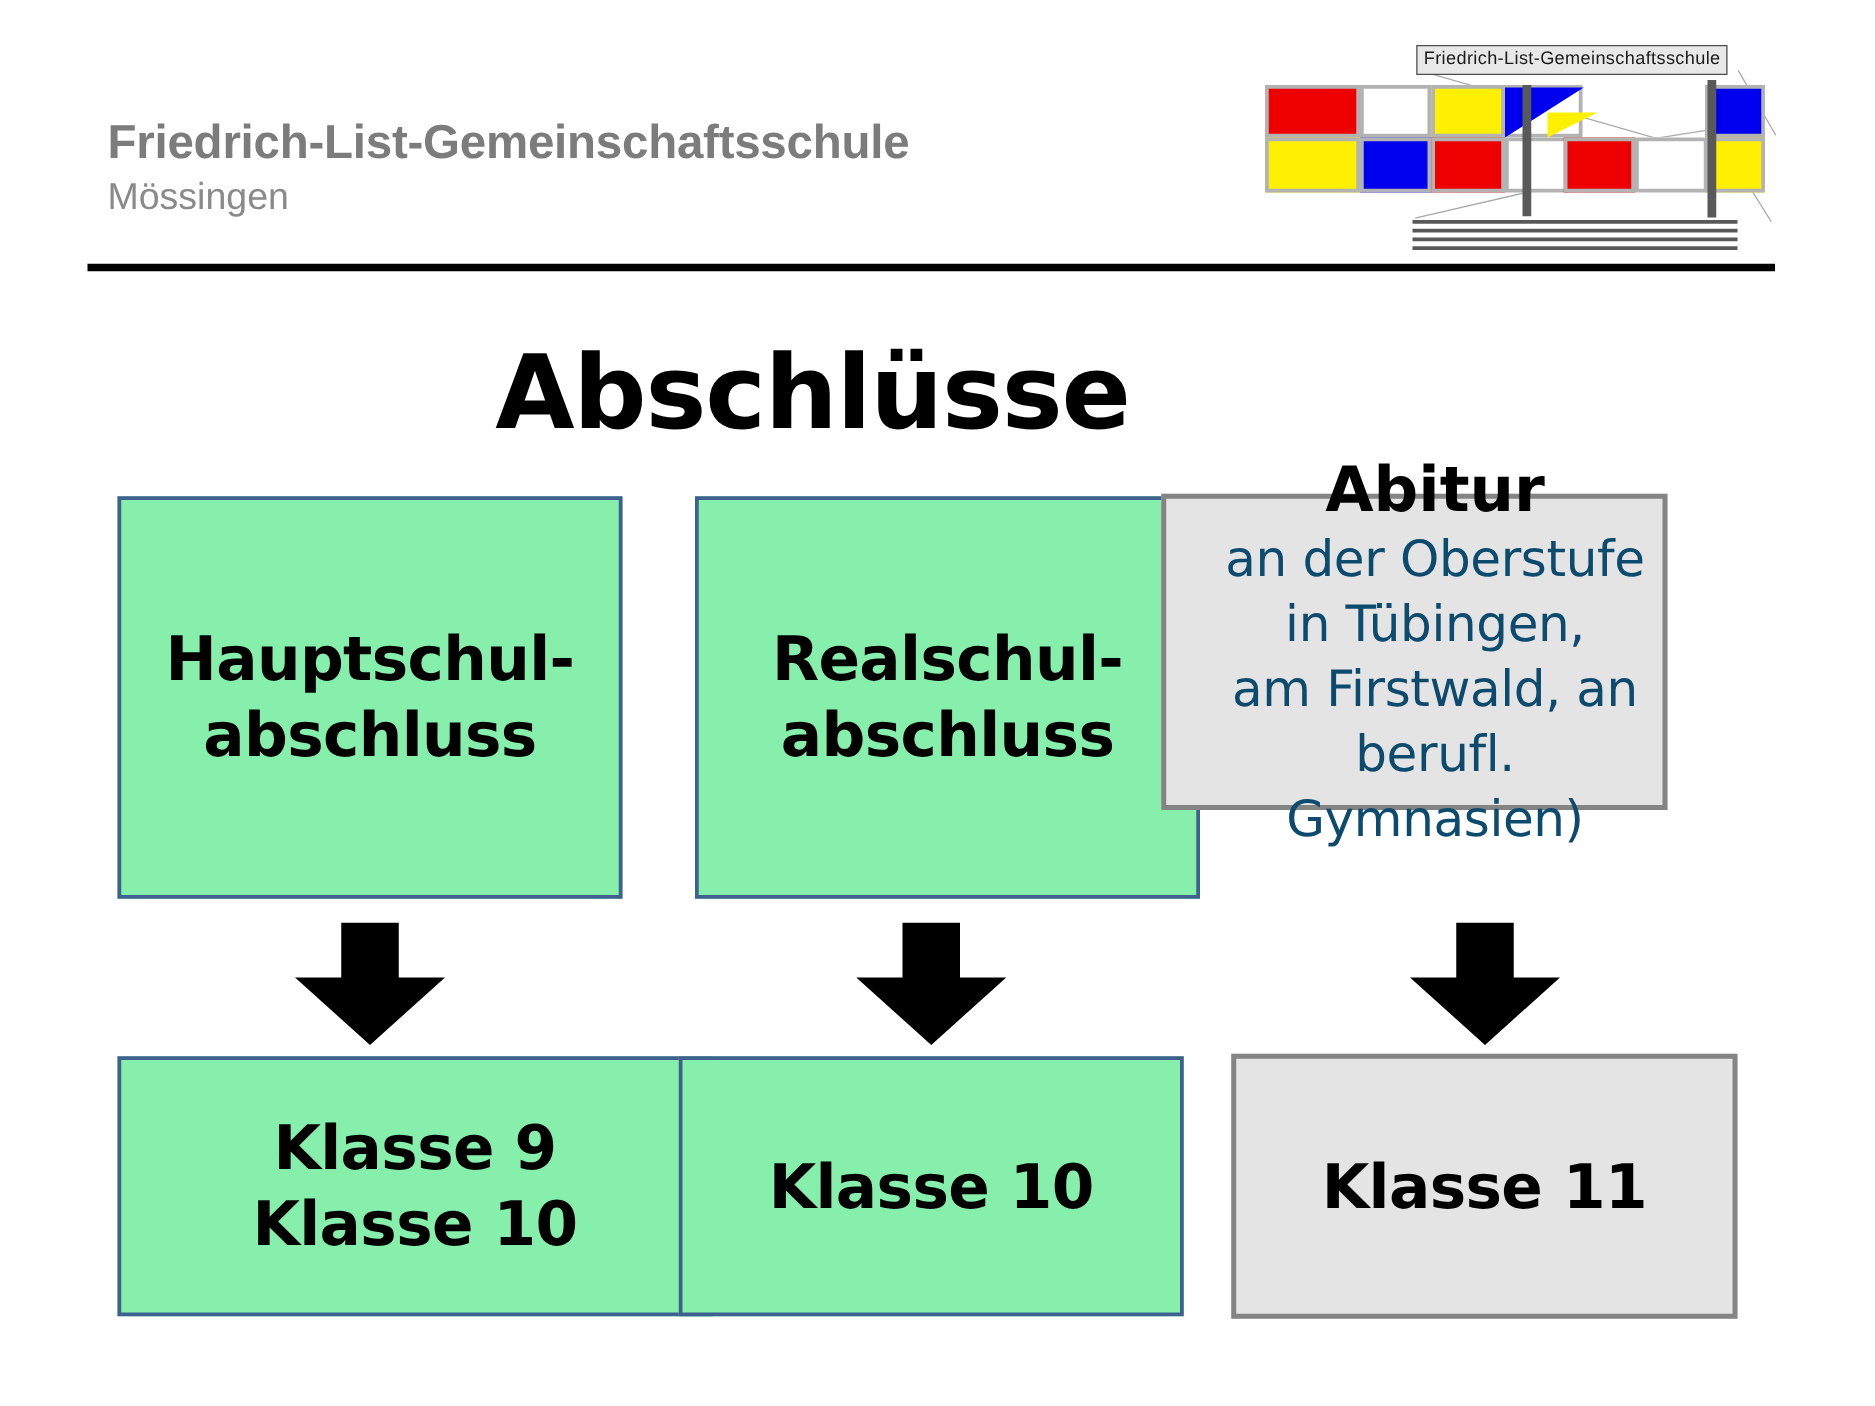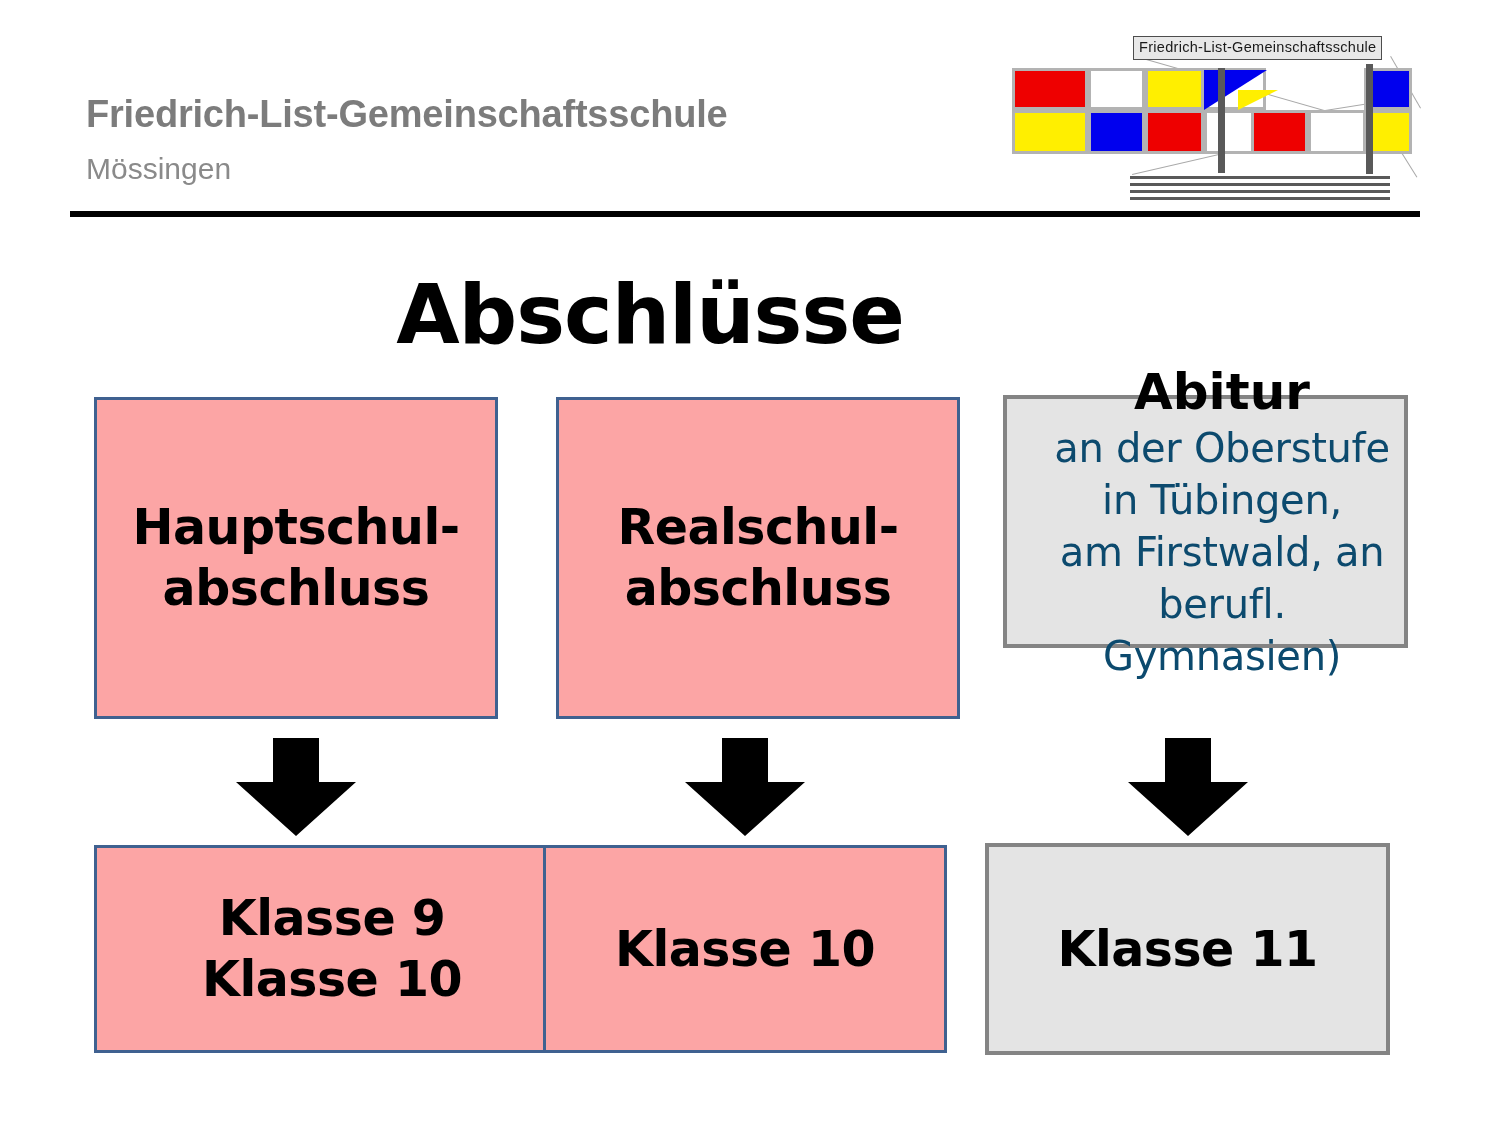--- a/index.html
+++ b/index.html
@@ -31,21 +31,21 @@
     color: #7c7c7c;
     letter-spacing: -0.2px;
     white-space: nowrap;
   }
   #school-town {
     font-family: "Liberation Sans", sans-serif;
     font-weight: normal;
     font-size: 30px;
     line-height: 36px;
     color: #8a8a8a;
-    margin-top: 15px;
+    margin-top: 4px;
   }
   #header-rule {
     position: absolute;
     left: 70px;
     top: 211px;
     width: 1350px;
     height: 6px;
     background: #000000;
   }
 
@@ -117,21 +117,21 @@
   
   .flow-box {
     position: absolute;
     box-sizing: border-box;
     display: flex;
     align-items: center;
     justify-content: center;
     text-align: center;
   }
   .flow-box.blue {
-    background: #fca5a5;
+    background: #86efac;
     border: 3px solid #3f6190;
   }
   .flow-box.grey {
     background: #e4e4e4;
     border: 4px solid #848484;
   }
   .box-text {
     font-family: "DejaVu Sans", sans-serif;
     font-weight: bold;
     font-size: 49px;
@@ -170,21 +170,21 @@
   .arrow-down {
     position: absolute;
     width: 120px;
     height: 98px;
   }
   .arrow-down svg { display: block; }
 
   
   #box-top-1   { left: 94px;  top: 397px; width: 404px; height: 322px; }
   #box-top-2   { left: 543px; top: 397px; width: 404px; height: 322px; margin-left: 13px; }
-  #box-top-3   { left: 1003px; top: 395px; width: 405px; height: 253px; padding-left: 33px; }
+  #box-top-3   { left: 929px; top: 395px; width: 405px; height: 253px; padding-left: 33px; }
 
   #box-bot-1   { left: 94px;  top: 845px; width: 476px; height: 208px; }
   #box-bot-2   { left: 543px; top: 845px; width: 404px; height: 208px; }
   #box-bot-3   { left: 985px; top: 843px; width: 405px; height: 212px; }
 
   #arrow-1 { left: 236px;  top: 738px; }
   #arrow-2 { left: 685px;  top: 738px; }
   #arrow-3 { left: 1128px; top: 738px; }
 </style>
 </head>

